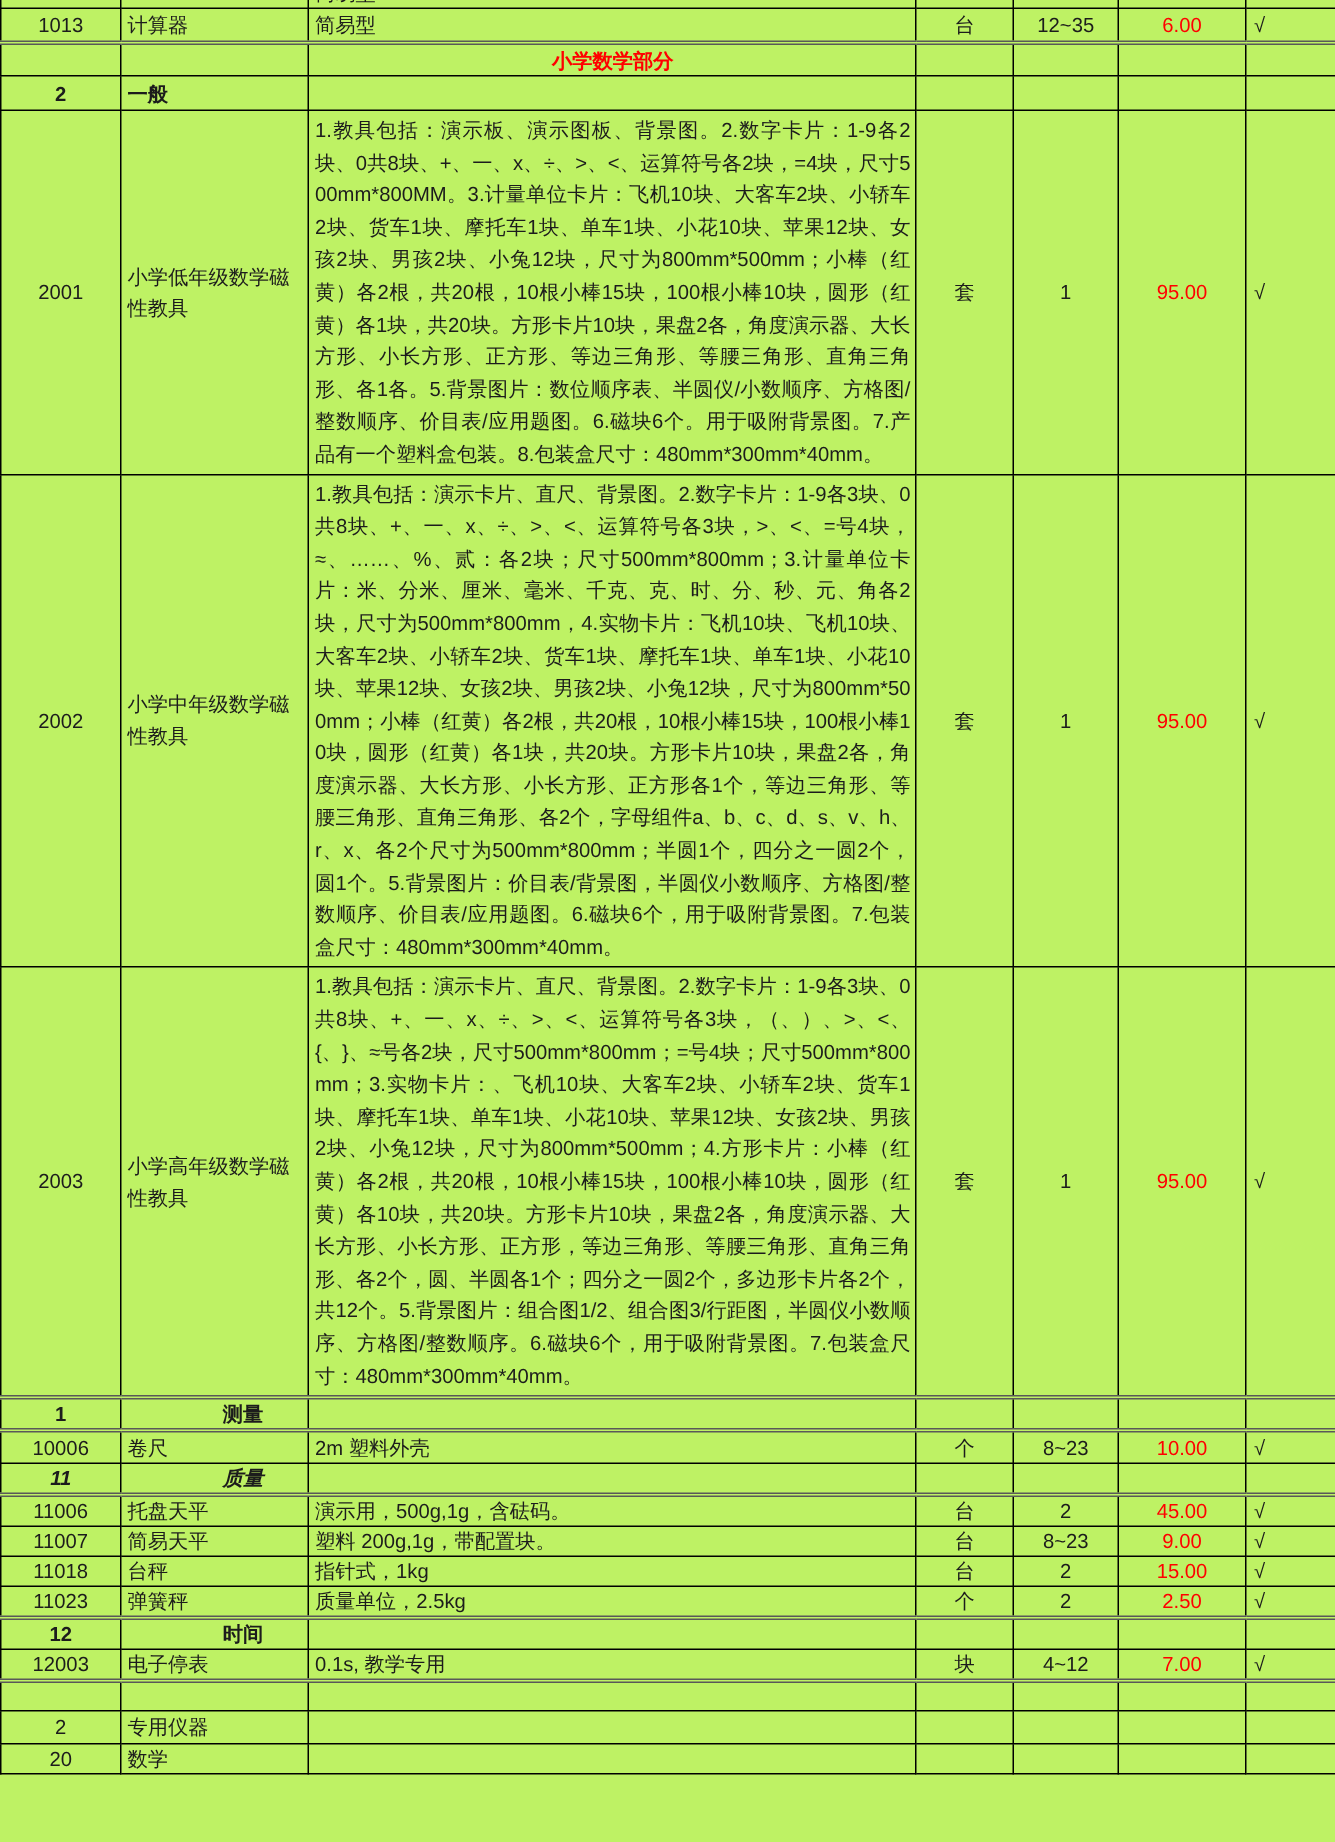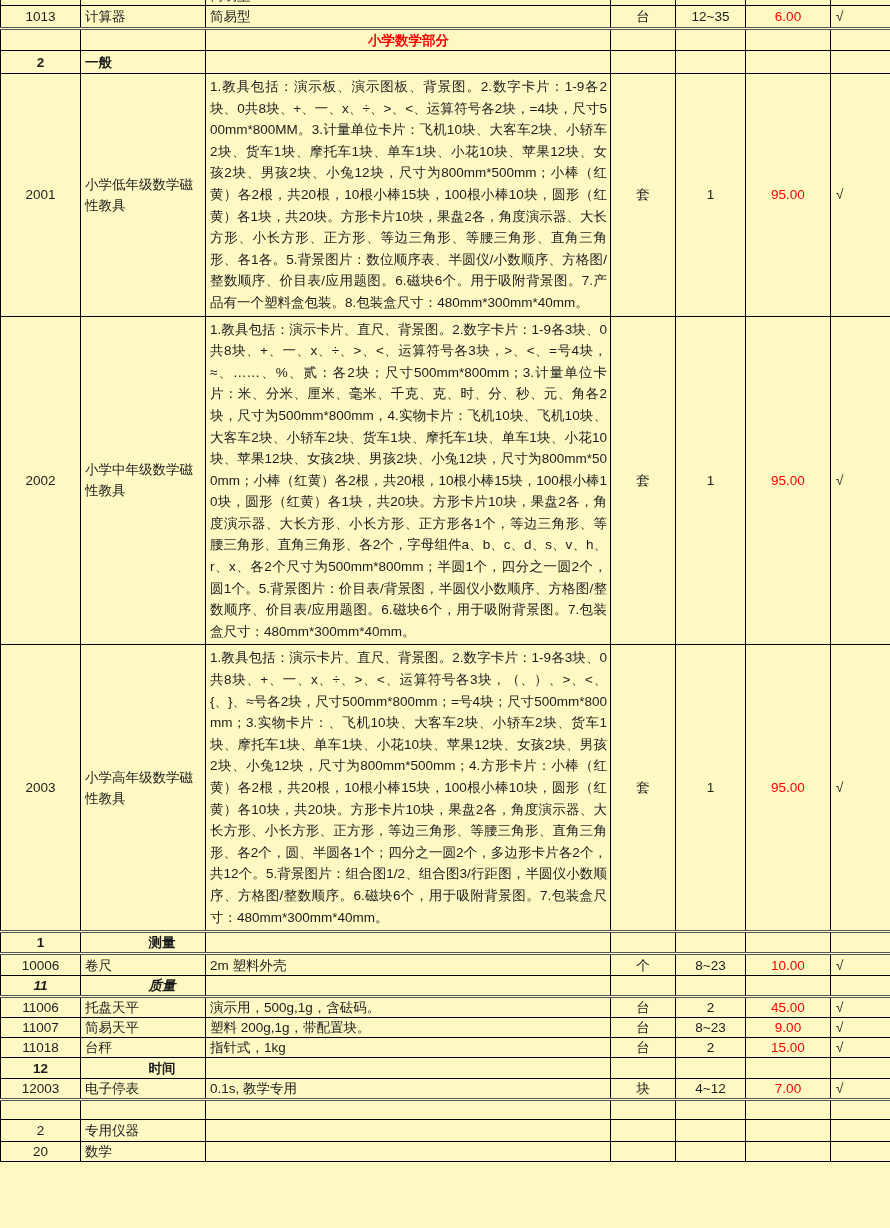--- a/index.html
+++ b/index.html
@@ -1,17 +1,17 @@
 <!DOCTYPE html>
 <html><head>
 <meta charset="utf-8">
 <style>
   html,body { margin:0; padding:0; background:#ffffff; }
   #page {
-    width:890px; height:1228px; overflow:hidden; background:#fef9c3;
+    width:890px; height:1228px; overflow:hidden; background:#bef264;
     font-family:"Liberation Sans","DejaVu Sans",sans-serif;
     position:relative;
   }
   table.grid {
     border-collapse:collapse; table-layout:fixed; width:890px;
   }
   td {
     border:1px solid #000000;
     overflow:hidden;
     font-size:13.5px;
@@ -187,20 +187,29 @@
         </tr>
         <tr style="height: 20px;">
           <td class="c-id">11018</td>
           <td class="c-name">台秤</td>
           <td class="c-desc">指针式，1kg</td>
           <td class="c-unit">台</td>
           <td class="c-qty">2</td>
           <td class="c-price">15.00</td>
           <td class="c-check">√</td>
         </tr>
+        <tr class=" thickb" style="height: 20px;">
+          <td class="c-id">11023</td>
+          <td class="c-name">弹簧秤</td>
+          <td class="c-desc">质量单位，2.5kg</td>
+          <td class="c-unit">个</td>
+          <td class="c-qty">2</td>
+          <td class="c-price">2.50</td>
+          <td class="c-check">√</td>
+        </tr>
         <tr class="sec-center" style="height: 21px;">
           <td class="c-id">12</td>
           <td class="c-name">时间</td>
           <td class="c-desc"></td>
           <td class="c-unit"></td>
           <td class="c-qty"></td>
           <td class="c-price"></td>
           <td class="c-check"></td>
         </tr>
         <tr class=" thickb" style="height: 21px; margin-top: 20px;">

